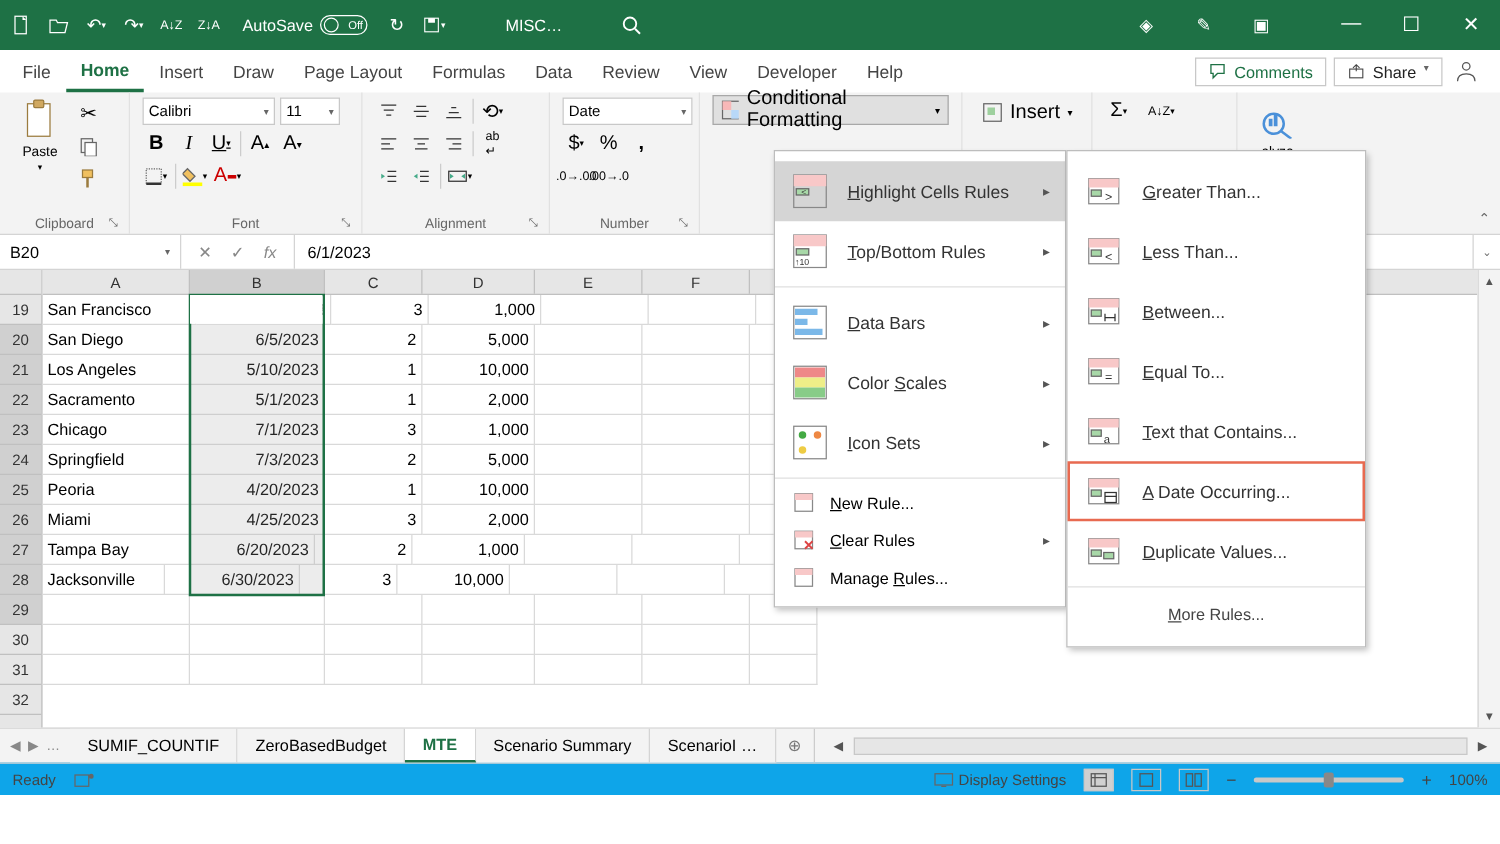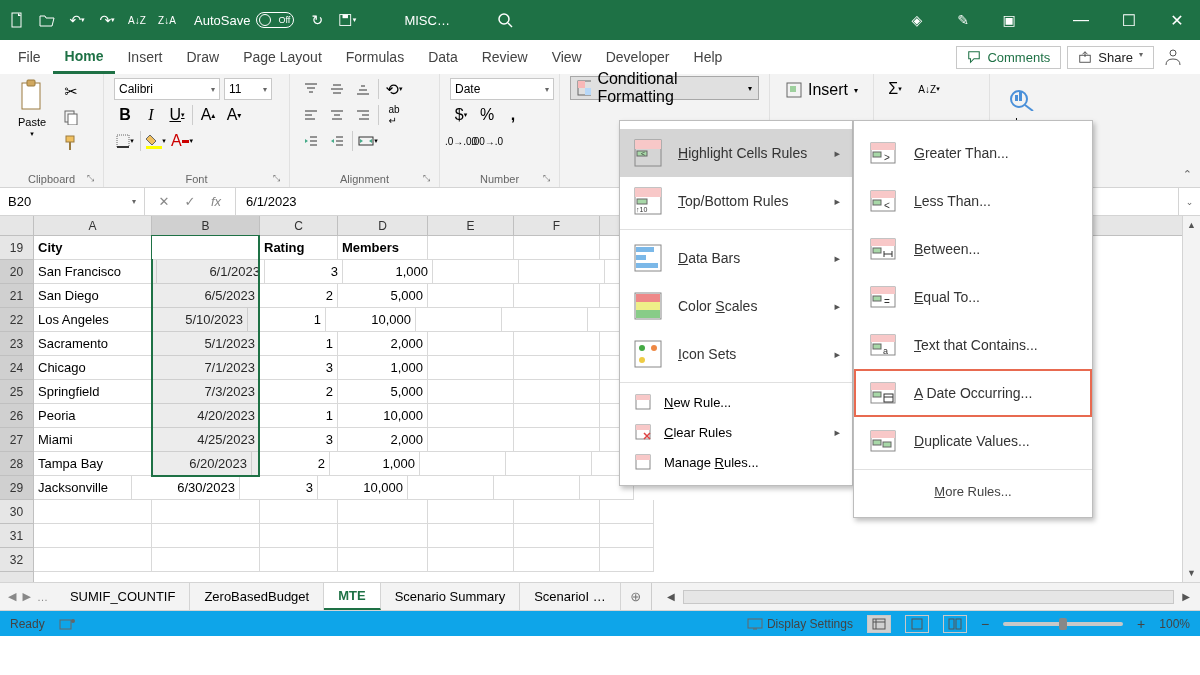--- a/index.html
+++ b/index.html
@@ -664,49 +664,40 @@
         <div class="col-header" style="width: 118px;">A</div>
         <div class="col-header" style="width: 108px; background: rgb(208, 208, 208);">B</div>
         <div class="col-header" style="width: 78px;">C</div>
         <div class="col-header" style="width: 90px;">D</div>
         <div class="col-header" style="width: 86px;">E</div>
         <div class="col-header" style="width: 86px;">F</div>
         <div class="col-header" style="width: 54px;">M</div>
       </div>
     <div class="data-rows" id="data-rows">
         <div class="data-row">
-          <div class="cell header-cell" style="width: 118px;">City</div>
-          <div class="cell header-cell" style="width: 108px;">Start Date</div>
-          <div class="cell header-cell" style="width: 78px;">Rating</div>
-          <div class="cell header-cell" style="width: 90px;">Members</div>
-          <div class="cell" style="width: 86px;"></div>
-          <div class="cell" style="width: 86px;"></div>
-          <div class="cell" style="width: 54px;"></div>
-        </div>
-        <div class="data-row">
           <div class="cell" style="width: 123px;">San Francisco</div>
           <div class="cell right" style="width: 108px;">6/1/2023</div>
           <div class="cell right" style="width: 78px;">3</div>
           <div class="cell right" style="width: 90px;">1,000</div>
           <div class="cell" style="width: 86px;"></div>
           <div class="cell" style="width: 86px;"></div>
           <div class="cell" style="width: 54px;"></div>
         </div>
         <div class="data-row">
           <div class="cell" style="width: 118px;">San Diego</div>
           <div class="cell right" style="width: 108px;">6/5/2023</div>
           <div class="cell right" style="width: 78px;">2</div>
           <div class="cell right" style="width: 90px;">5,000</div>
           <div class="cell" style="width: 86px;"></div>
           <div class="cell" style="width: 86px;"></div>
           <div class="cell" style="width: 54px;"></div>
         </div>
         <div class="data-row">
           <div class="cell" style="width: 118px;">Los Angeles</div>
-          <div class="cell right" style="width: 96px; padding-left: 48px;">5/10/2023</div>
+          <div class="cell right" style="width: 108px; padding-left: 48px;">5/10/2023</div>
           <div class="cell right" style="width: 78px;">1</div>
           <div class="cell right" style="width: 90px;">10,000</div>
           <div class="cell" style="width: 86px;"></div>
           <div class="cell" style="width: 86px;"></div>
           <div class="cell" style="width: 54px;"></div>
         </div>
         <div class="data-row">
           <div class="cell" style="width: 118px;">Sacramento</div>
           <div class="cell right" style="width: 108px;">5/1/2023</div>
           <div class="cell right" style="width: 78px;">1</div>

